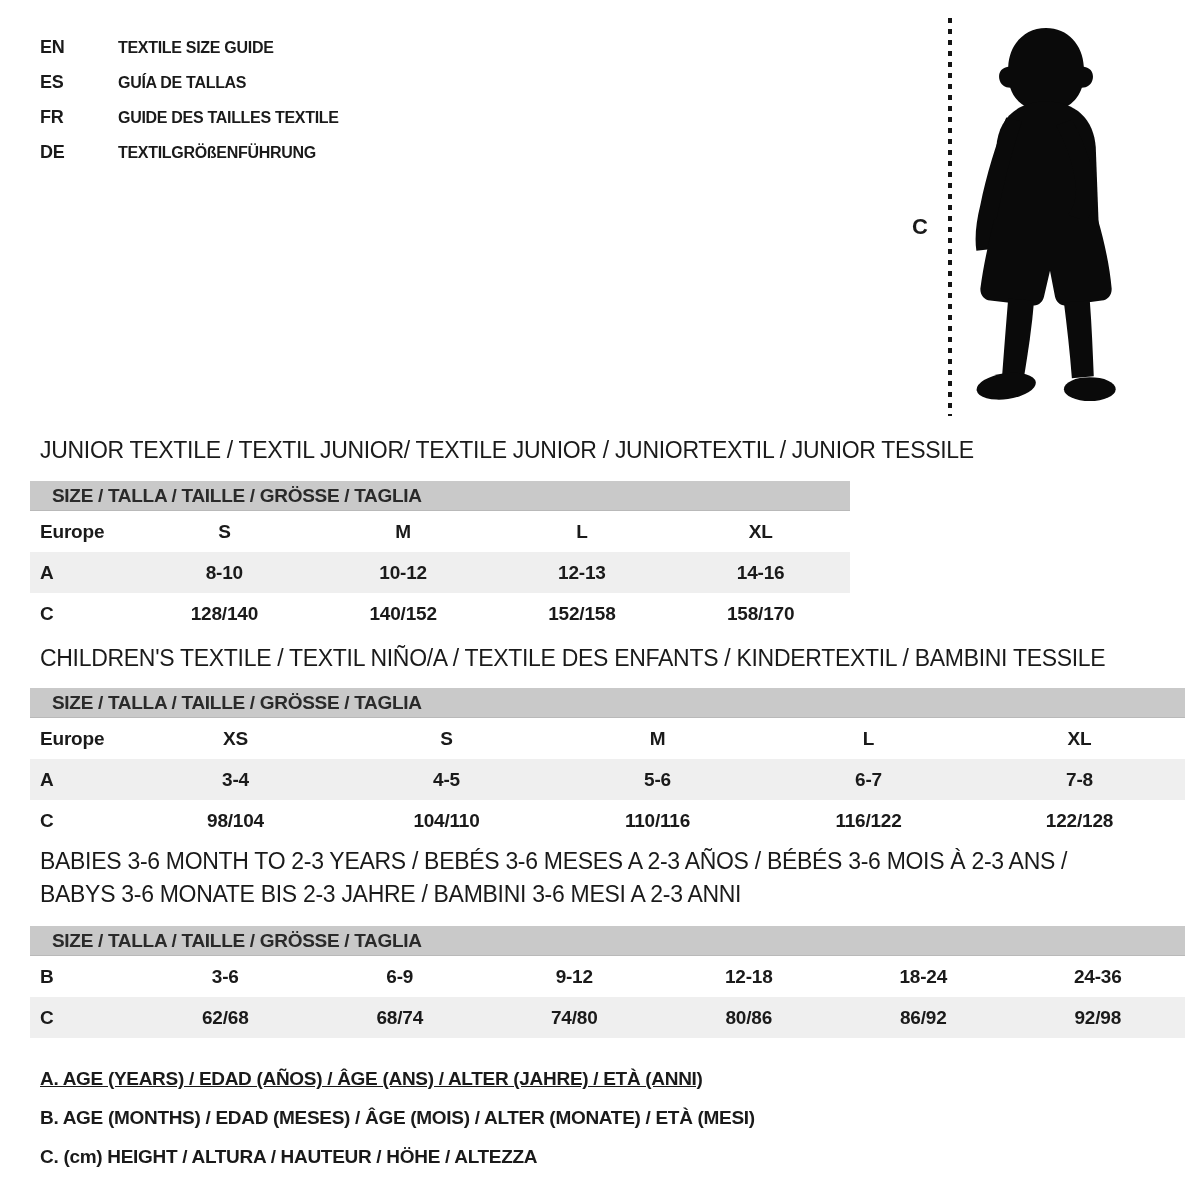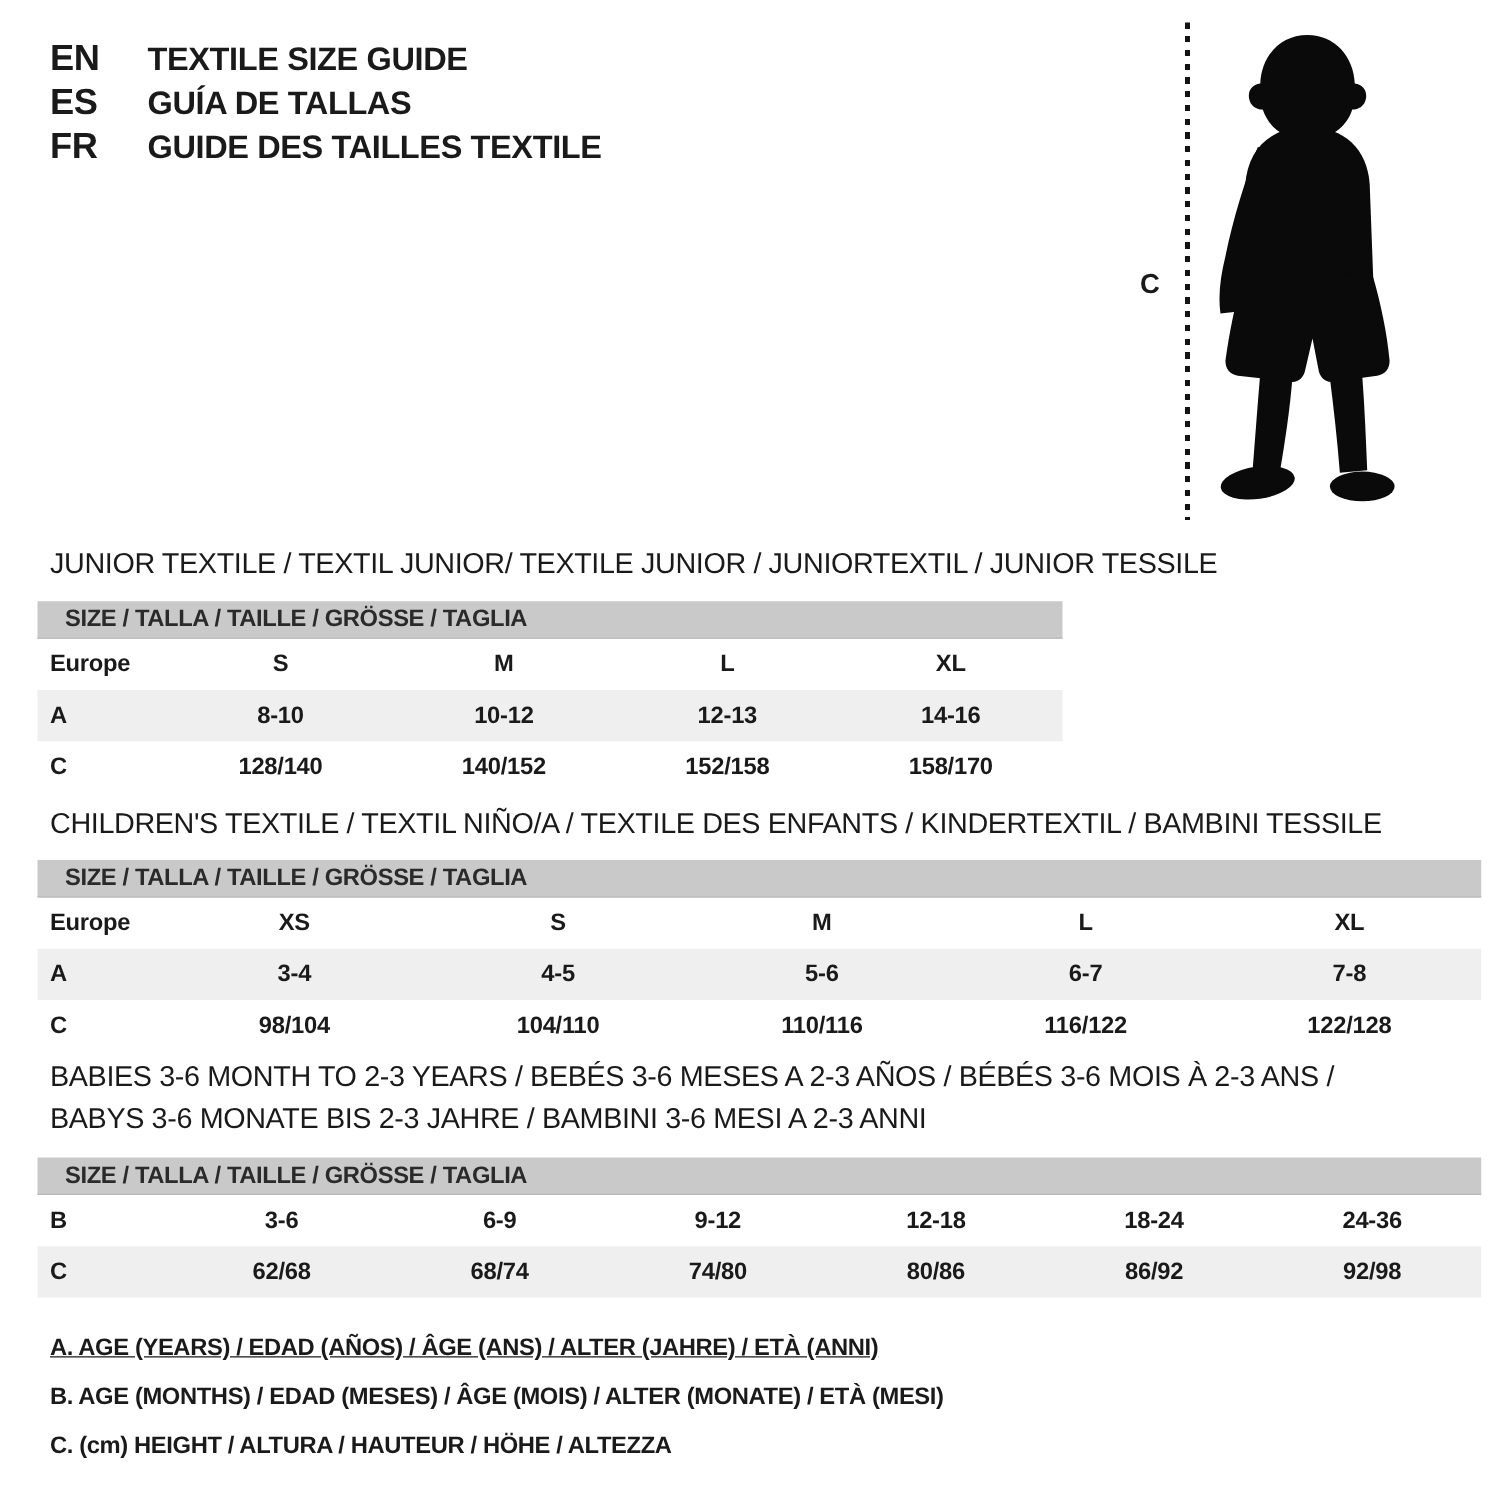--- a/index.html
+++ b/index.html
@@ -5,22 +5,22 @@
   html,body{margin:0;padding:0;}
   body{
     width:1200px;height:1200px;position:relative;background:#ffffff;
     font-family:"Liberation Sans", sans-serif;color:#1a1a1a;
     -webkit-font-smoothing:antialiased;overflow:hidden;
   }
   .abs{position:absolute;}
   
   .lang-list{left:40px;top:30px;width:560px;}
   .lang-row{display:flex;height:35px;align-items:center;}
-  .lang-code{width:78px;font-size:29px;font-weight:700;letter-spacing:-0.3px;}
-  .lang-label{font-size:26px;font-weight:700;letter-spacing:-0.3px;white-space:nowrap;}
+  .lang-code{width:78px;font-size:18px;font-weight:700;letter-spacing:-0.3px;}
+  .lang-label{font-size:16px;font-weight:700;letter-spacing:-0.3px;white-space:nowrap;}
   
   .measure-line{
     left:948px;top:18px;width:4px;height:398px;
     background:repeating-linear-gradient(to bottom,#141414 0 5px,transparent 5px 11px);
   }
   .measure-label{left:912px;top:214px;font-size:22px;font-weight:700;}
   .silhouette{left:964px;top:20px;}
   
   .sec-title{font-size:23px;font-weight:400;letter-spacing:-0.3px;white-space:nowrap;line-height:33px;}
   .size-table{left:30px;}
@@ -46,20 +46,24 @@
     <span class="lang-code">EN</span>
     <span class="lang-label">TEXTILE SIZE GUIDE</span>
   </div>
   <div class="lang-row">
     <span class="lang-code">ES</span>
     <span class="lang-label">GUÍA DE TALLAS</span>
   </div>
   <div class="lang-row">
     <span class="lang-code">FR</span>
     <span class="lang-label">GUIDE DES TAILLES TEXTILE</span>
+  </div>
+  <div class="lang-row">
+    <span class="lang-code">DE</span>
+    <span class="lang-label">TEXTILGRÖßENFÜHRUNG</span>
   </div>
 </div>
 
 <div class="abs measure-line"></div>
 <div class="abs measure-label">C</div>
 <div class="abs silhouette">
   <svg width="170" height="398" viewBox="0 0 170 400" xmlns="http://www.w3.org/2000/svg" aria-hidden="true">
     <g fill="#0a0a0a" stroke="none">
 
       <path d="M82,8 C104,8 119,25 120,47 C127,48 130,53 129,59 C128,65 123,68 118,68 C113,83 100,92 82,92 C64,92 51,83 46,68 C41,68 36,65 35,59 C34,53 37,48 44,47 C45,25 60,8 82,8 Z"></path>

